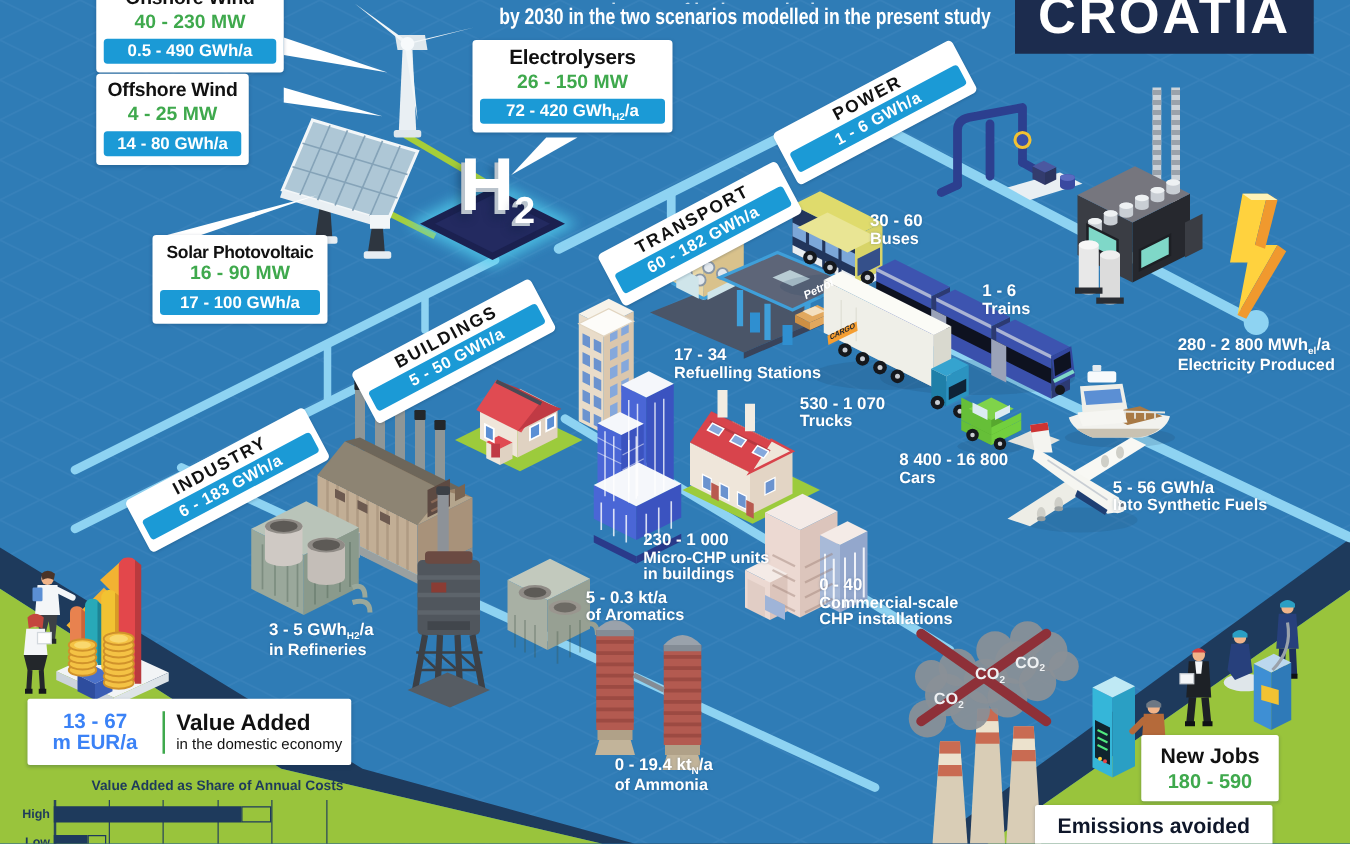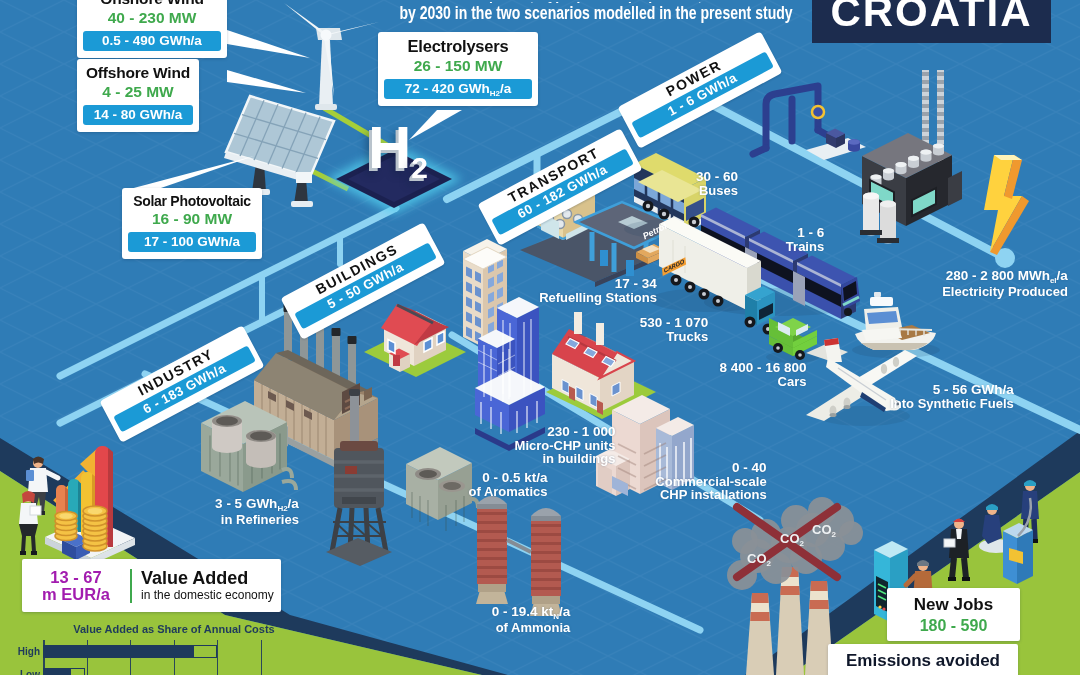--- a/index.html
+++ b/index.html
@@ -1,20 +1,20 @@
 <!DOCTYPE html>
 <html><head>
 <meta charset="utf-8">
 <style>
   html,body{margin:0;padding:0;background:#222;}
   #stage{position:relative;width:1080px;height:675px;overflow:hidden;
          font-family:"Liberation Sans","DejaVu Sans",sans-serif;background:#2f7cb6;}
   #art{position:absolute;left:0;top:0;}
   .ov{position:absolute;}
-  .wlabel{position:absolute;color:#fff;font-weight:bold;text-align:right;line-height:13.5px;font-size:13px;
+  .wlabel{position:absolute;color:#fff;font-weight:bold;text-align:left;line-height:13.5px;font-size:13px;
           transform:translateX(-50%);white-space:nowrap;text-shadow:0 0 2px rgba(20,60,100,.35);}
   .wlabel .l1{font-size:13.5px;}
   sub.sb{font-size:8px;vertical-align:baseline;position:relative;top:3px;font-weight:bold;}
   .callout{position:absolute;background:#fff;border-radius:3px;text-align:center;
            box-shadow:0 1px 3px rgba(10,40,70,.25);padding:5px 6px 7px 6px;box-sizing:border-box;}
   .callout .ct{font-weight:bold;color:#111;font-size:15.5px;letter-spacing:-.2px;}
   .callout .cg{color:#3fa94d;font-size:15.5px;font-weight:bold;margin-top:1px;}
   .callout .cp{background:#1b9ad6;color:#fff;font-weight:bold;font-size:13.5px;border-radius:3px;
                margin-top:4px;padding:2px 0 3px 0;}
   .seclabel{position:absolute;background:#fff;border-radius:4px;width:162px;height:47px;
@@ -26,26 +26,26 @@
   .whitebox{position:absolute;background:#fff;border-radius:2px;box-shadow:0 1px 3px rgba(10,40,70,.25);}
   #croatia{position:absolute;left:812px;top:0;width:239px;height:43px;background:#1c2c4e;
            color:#fff;font-weight:bold;font-size:42px;text-align:center;letter-spacing:2px;
            line-height:24px;overflow:hidden;padding-top:0;}
   #title-wrap{position:absolute;left:326px;top:0;width:540px;white-space:nowrap;text-align:center;color:#fff;font-weight:bold;}
   #title-l1{height:3px;overflow:hidden;font-size:18px;line-height:21px;
             display:flex;align-items:flex-end;justify-content:center;}
   #title-l1 span{transform:translateY(17px) scaleX(.78);display:inline-block;}
   #title-l2{font-size:18px;line-height:20px;transform:scaleX(.78);transform-origin:50% 0;}
   #valuebox{left:22px;top:559px;width:259px;height:53px;display:flex;align-items:center;}
-  #valuebox .vleft{width:108px;text-align:center;color:#a21caf;font-weight:bold;font-size:16.5px;line-height:17px;}
+  #valuebox .vleft{width:108px;text-align:center;color:#3b82f6;font-weight:bold;font-size:16.5px;line-height:17px;}
   #valuebox .vdiv{width:2px;height:34px;background:#3fa94d;}
   #valuebox .vright{flex:1;padding-left:9px;white-space:nowrap;}
   #valuebox .vt{font-weight:bold;color:#111;font-size:18px;line-height:19px;}
   #valuebox .vs{color:#111;font-size:12px;line-height:15px;}
-  #newjobs{left:887px;top:588px;width:133px;height:53px;text-align:center;padding-top:7px;box-sizing:border-box;}
+  #newjobs{left:913px;top:588px;width:110px;height:53px;text-align:center;padding-top:7px;box-sizing:border-box;}
   #newjobs .nt{font-weight:bold;color:#111;font-size:17px;}
   #newjobs .nr{color:#3fa94d;font-weight:bold;font-size:16px;margin-top:2px;}
   #emissions{left:828px;top:644px;width:190px;height:42px;text-align:center;padding-top:7px;box-sizing:border-box;}
   #emissions .et{font-weight:bold;color:#0f172a;font-size:17px;}
   
   #minichart{left:8px;top:622px;width:330px;height:53px;color:#1e3a5c;}
   #mc-title{position:absolute;left:35px;top:1px;width:262px;text-align:center;font-weight:bold;font-size:11px;color:#1e3a5c;}
   .mc-row-label{position:absolute;font-weight:bold;font-size:10px;color:#1e3a5c;width:32px;text-align:right;}
   .mc-grid{position:absolute;width:1px;background:rgba(30,58,92,.9);}
   .mc-bar{position:absolute;background:#1e3a5c;}
@@ -761,21 +761,21 @@
   <div class="wlabel" style="left:711px;top:461px;">
     <div class="l1">0 - 40</div>
       <div>Commercial-scale</div>
       <div>CHP installations</div>
   </div>
   <div class="wlabel" style="left:257px;top:497px;">
     <div class="l1"><span>3 - 5 GWh</span><sub class="sb">H2</sub><span>/a</span></div>
     <div>in Refineries</div>
   </div>
   <div class="wlabel" style="left:508px;top:471px;">
-    <div class="l1">0 - 0.5 kt/a</div>
+    <div class="l1">5 - 0.3 kt/a</div>
       <div>of Aromatics</div>
   </div>
   <div class="wlabel" style="left:531px;top:605px;">
     <div class="l1"><span>0 - 19.4 kt</span><sub class="sb">N</sub><span>/a</span></div>
     <div>of Ammonia</div>
   </div>
 
   <div class="co2" style="left:747px;top:551px;"><span>CO</span><sub class="sb">2</sub></div>
   <div class="co2" style="left:780px;top:531px;"><span>CO</span><sub class="sb">2</sub></div>
   <div class="co2" style="left:812px;top:522px;"><span>CO</span><sub class="sb">2</sub></div>

